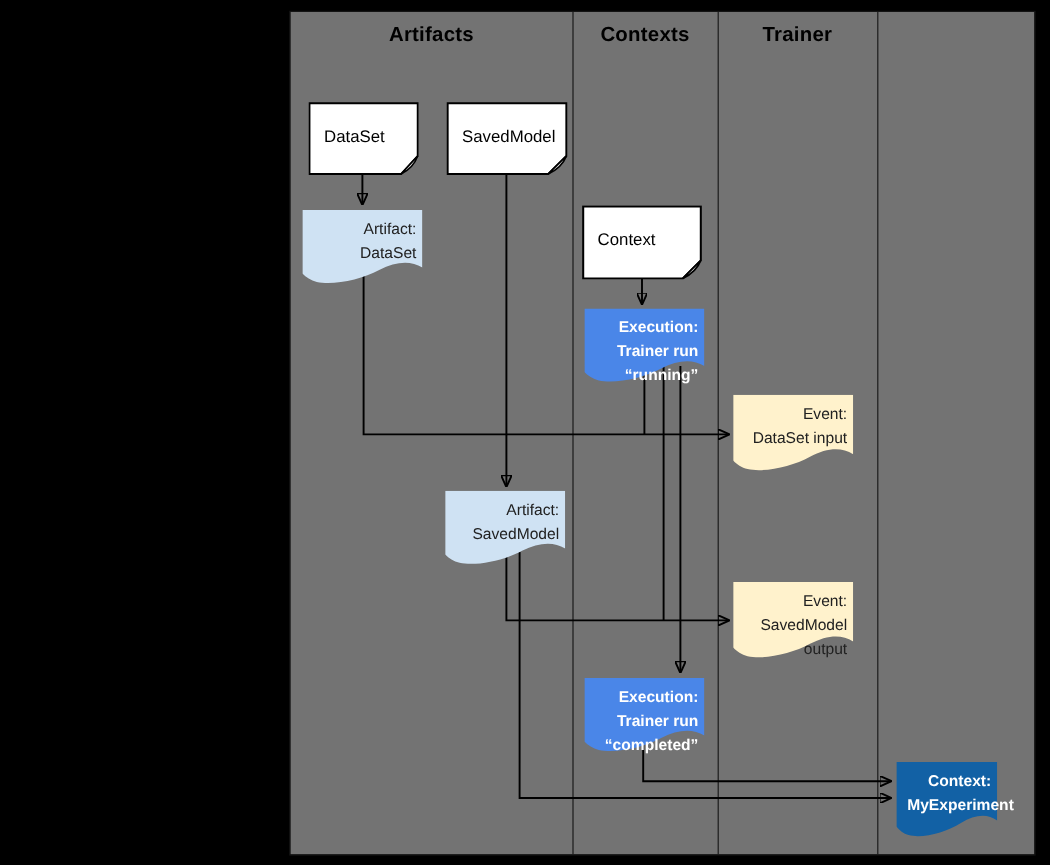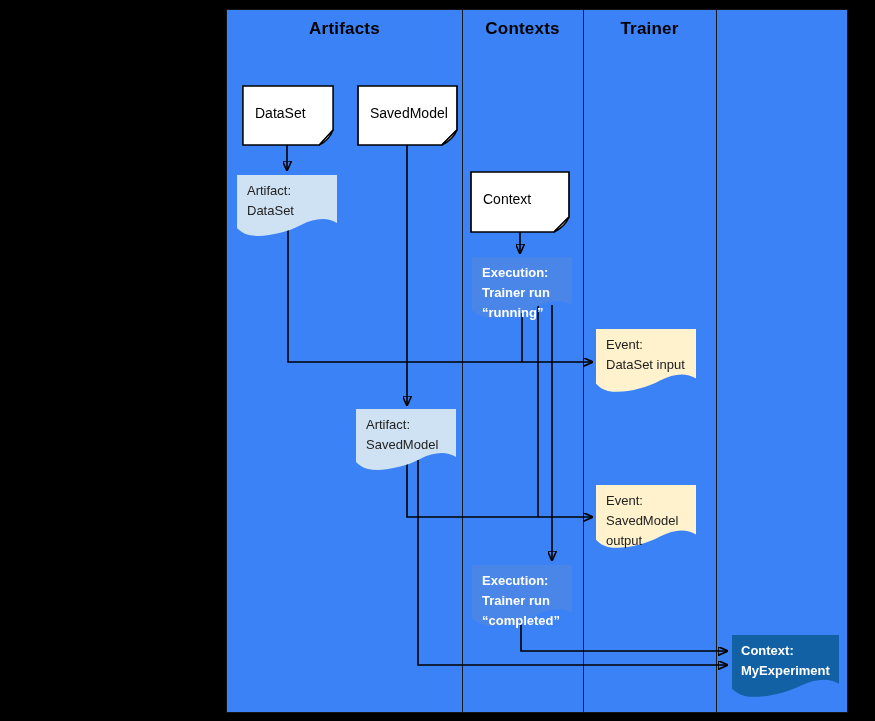--- a/index.html
+++ b/index.html
@@ -4,41 +4,42 @@
 <style>
   html,body{margin:0;padding:0;}
   body{
     width:875px;height:721px;
     background:#000;
     font-family:"Liberation Sans",sans-serif;
     position:relative;
     overflow:hidden;
   }
   .diagram{
-    position:absolute;left:227px;top:10px;width:620px;height:702px;
-    background:#3b82f6;
+    position:absolute;left:242px;top:10px;width:620px;height:702px;
+    background:#737373;
     outline:1px solid #141414;
   }
   .divider{
     position:absolute;top:0;bottom:0;width:1px;background:#1c1c1c;
   }
   .lane-header{
     position:absolute;top:9px;text-align:center;
     font-size:17px;font-weight:700;color:#000;
     letter-spacing:.2px;
   }
   .wires{position:absolute;left:0;top:0;z-index:1;}
   .wires path{fill:none;stroke:#000;stroke-width:1.6px;}
   .node{position:absolute;z-index:2;}
   .node svg{position:absolute;left:0;top:0;width:100%;height:100%;display:block;}
   .label{
     position:absolute;left:0;top:0;right:0;bottom:0;
     padding:6px 5px 0 10px;
     font-size:13px;line-height:20px;
     white-space:pre-line;
+    text-align:right;
   }
   .label.dark{color:#212121;}
   .label.light{color:#ffffff;font-weight:bold;}
   .boxlabel{
     position:absolute;left:0;top:0;right:0;bottom:6px;
     display:flex;align-items:center;
     padding-left:13px;
     font-size:14px;color:#000;
     white-space:pre-line;
   }
@@ -142,21 +143,21 @@
 
   <div class="node" style="left:369px;top:475px;width:100px;height:66px">
     <svg viewBox="0 0 100 64" preserveAspectRatio="none">
       <path d="M0,0 H100 V48 C90,42 78,43 64,50 C49,58 26,63 12,60 C7,59 3,56 0,53 Z" fill="#fff2cc"></path>
     </svg>
     <div class="label dark">Event:
 SavedModel
 output</div>
   </div>
 
-  <div class="node" style="left:505px;top:625px;width:107px;height:65px">
+  <div class="node" style="left:505px;top:625px;width:84px;height:65px">
     <svg viewBox="0 0 100 64" preserveAspectRatio="none">
       <path d="M0,0 H100 V48 C90,42 78,43 64,50 C49,58 26,63 12,60 C7,59 3,56 0,53 Z" fill="#1261a5"></path>
     </svg>
     <div class="label light" style="padding-left:9px">Context:
 MyExperiment</div>
   </div>
 
 </div>
 
 </body></html>

